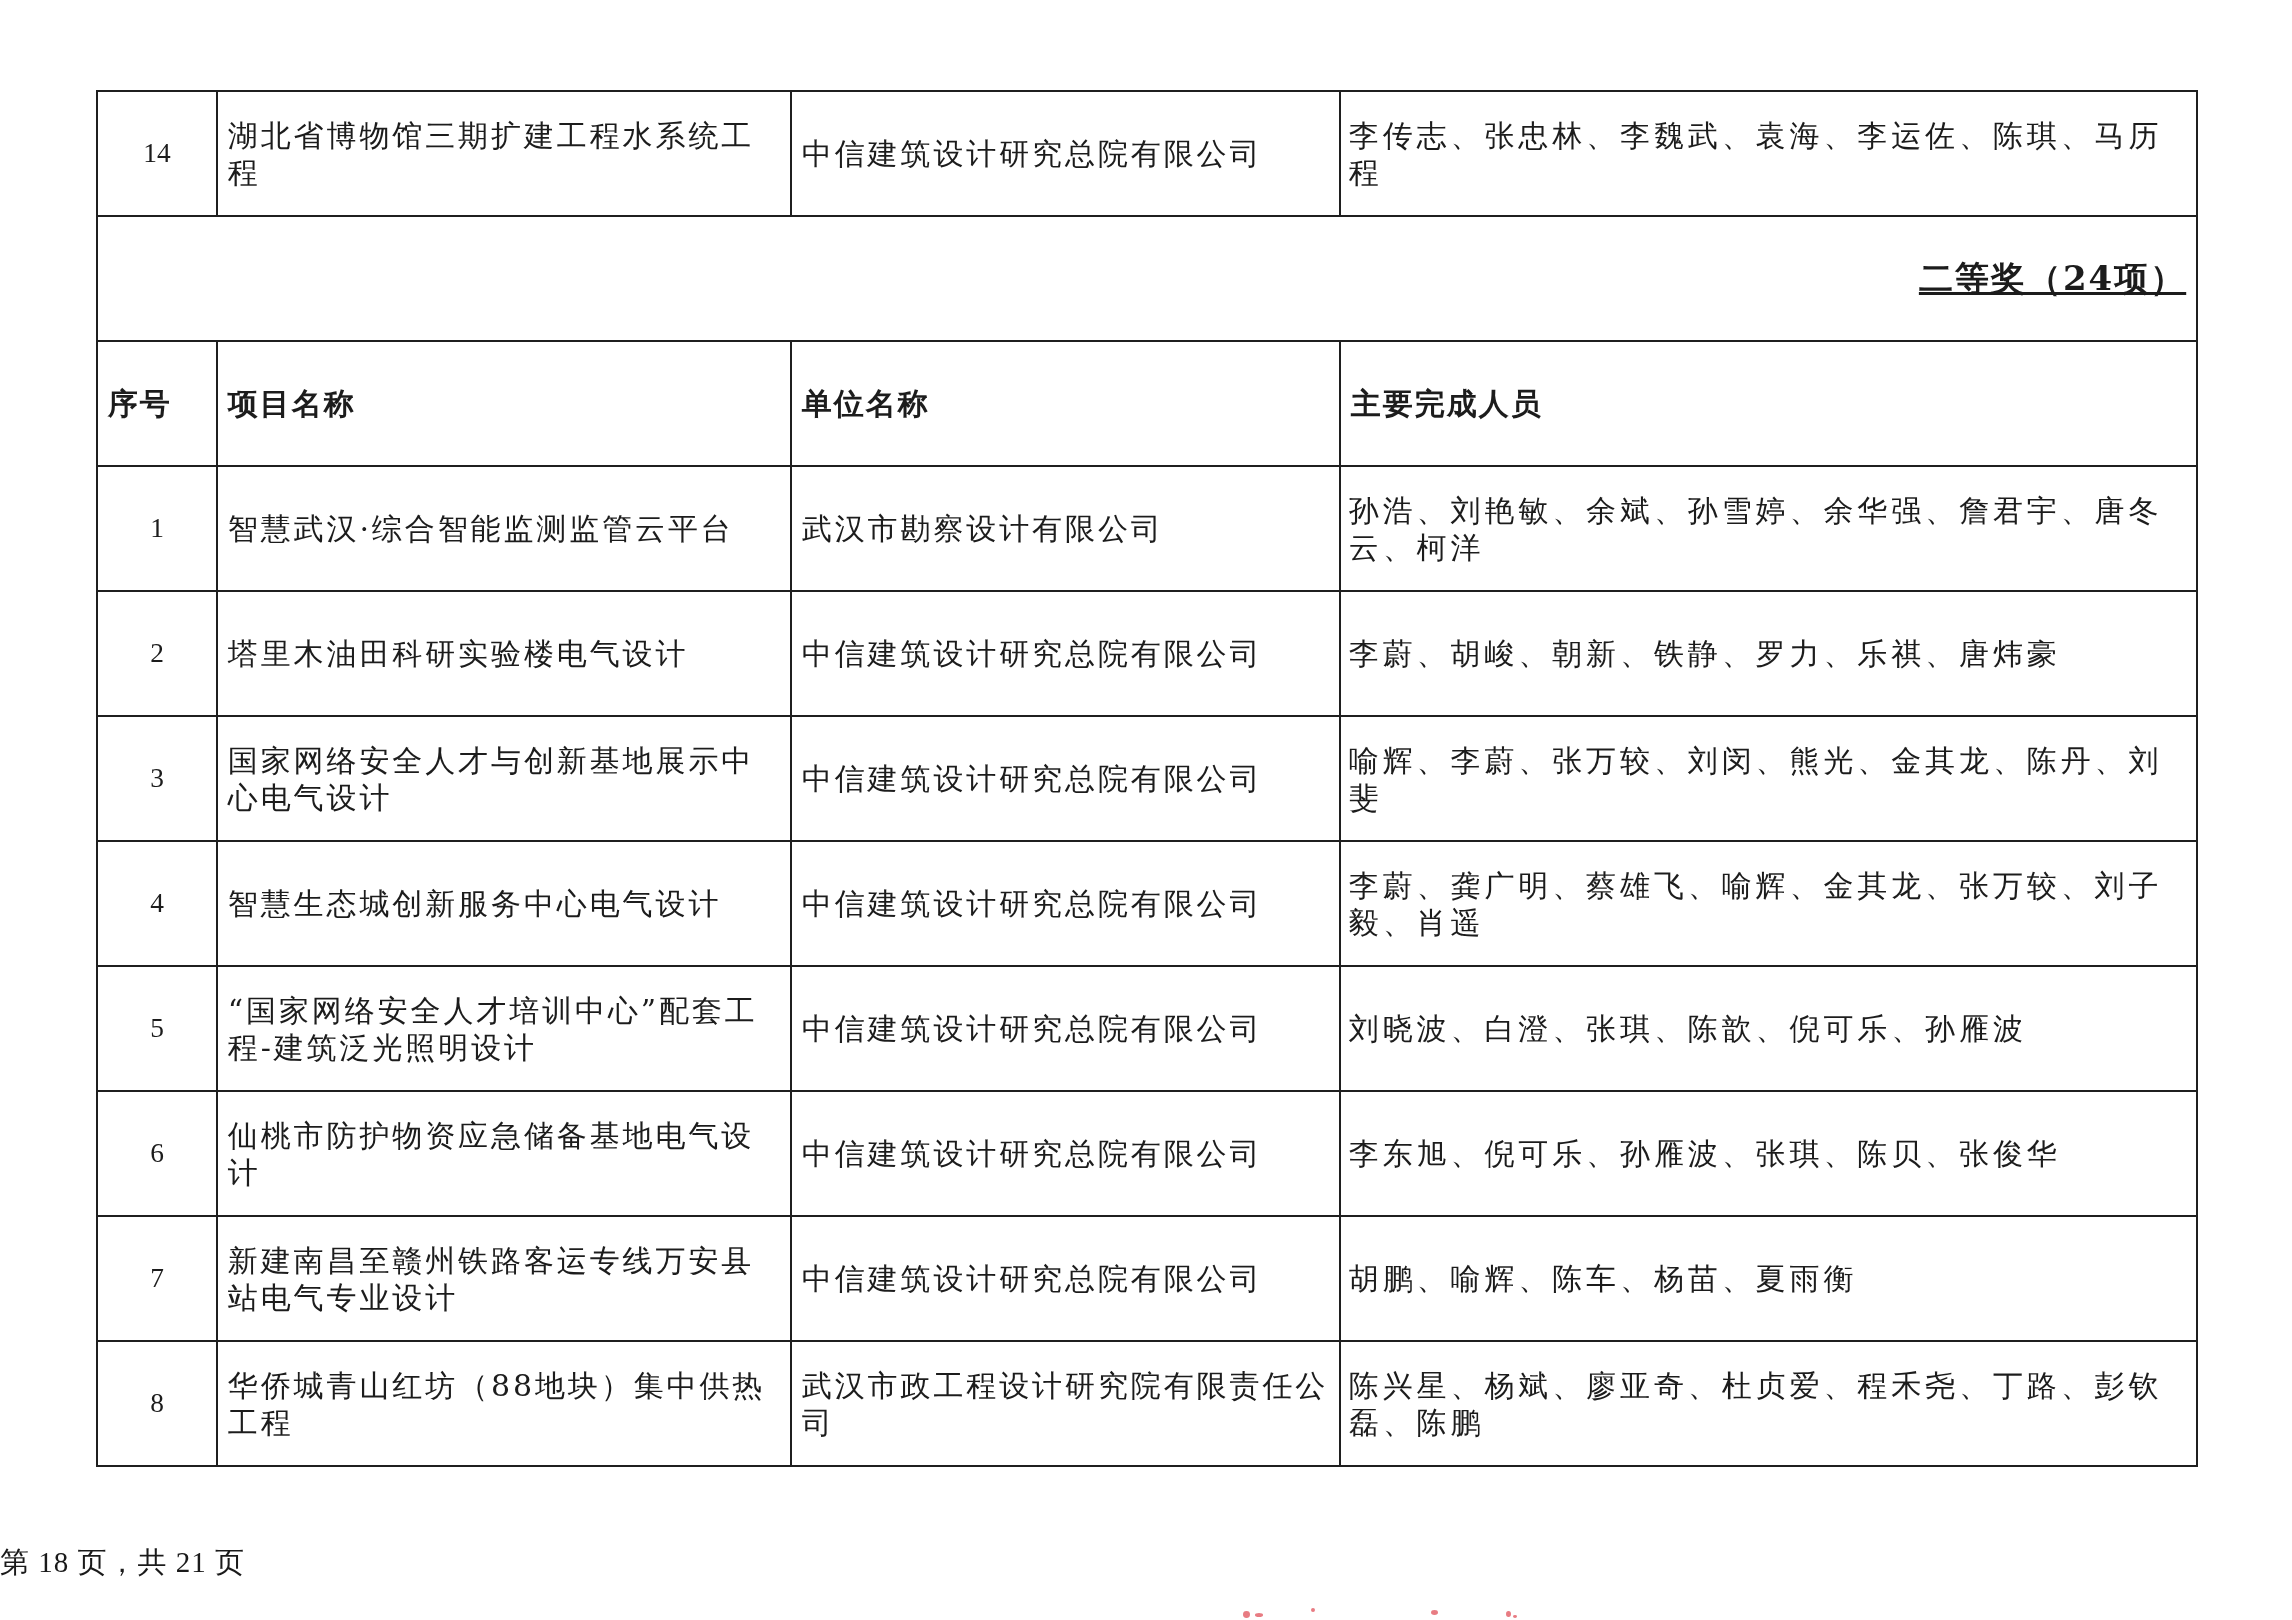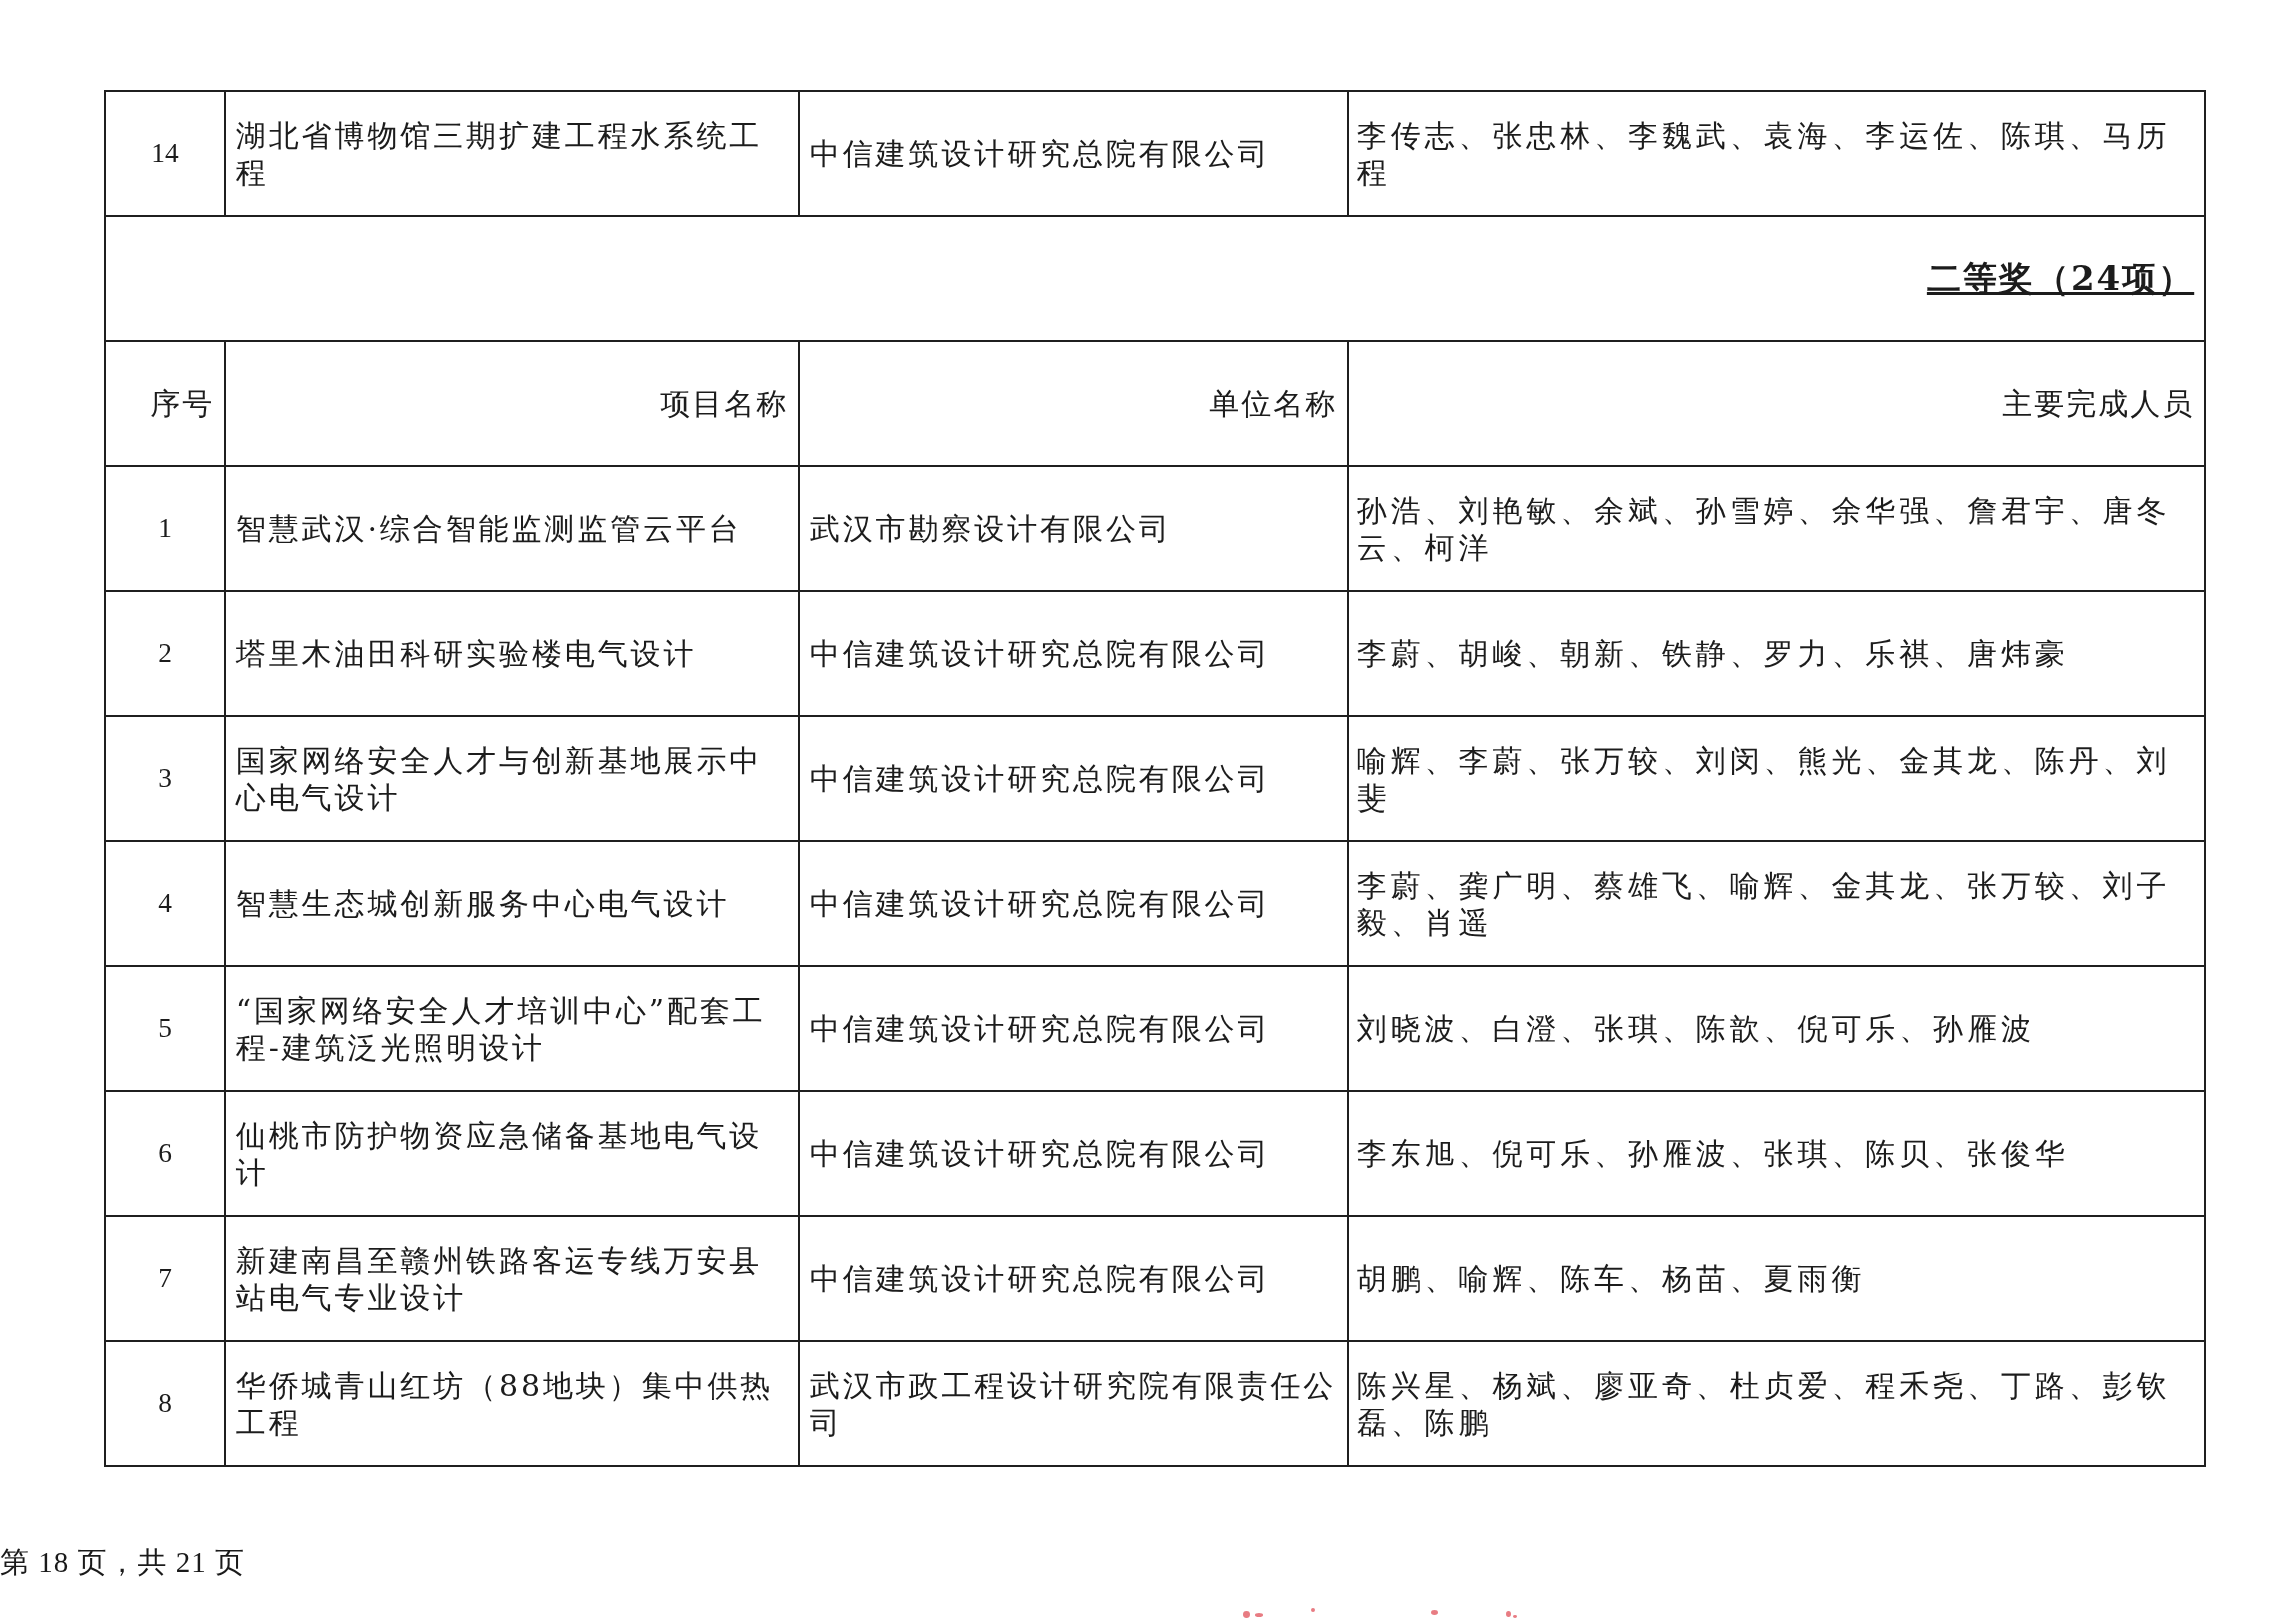--- a/index.html
+++ b/index.html
@@ -15,21 +15,21 @@
       font-family: "DejaVu Serif", "Liberation Serif", serif;
       color: #1a1a1a;
     }
     .page {
       position: absolute;
       left: 0; top: 0;
       width: 2293px; height: 1620px;
     }
     table.awards {
       position: absolute;
-      left: 104px;
+      left: 96px;
       top: 90px;
       width: 2099px;
       border-collapse: collapse;
       table-layout: fixed;
     }
     table.awards td {
       border: 2.9px solid #1f1f1f;
       padding: 0 9.8px;
       vertical-align: middle;
       font-size: 30px;
@@ -54,23 +54,24 @@
     table.awards tr.section-row td {
       height: 123px;
       text-align: right;
       font-size: 34px;
       font-weight: bold;
       letter-spacing: 2px;
       text-decoration: underline;
     }
     table.awards tr.header-row td {
       height: 123px;
-      text-align: right;
+      text-align: left;
       font-size: 30px;
       letter-spacing: 2px;
+      font-weight: bold;
     }
     .footer {
       position: absolute;
       top: 1543px;
       left: 0;
       width: 2293px;
       text-align: left;
       font-family: "Liberation Serif", "DejaVu Serif", serif;
       font-size: 29px;
       color: #1a1a1a;

